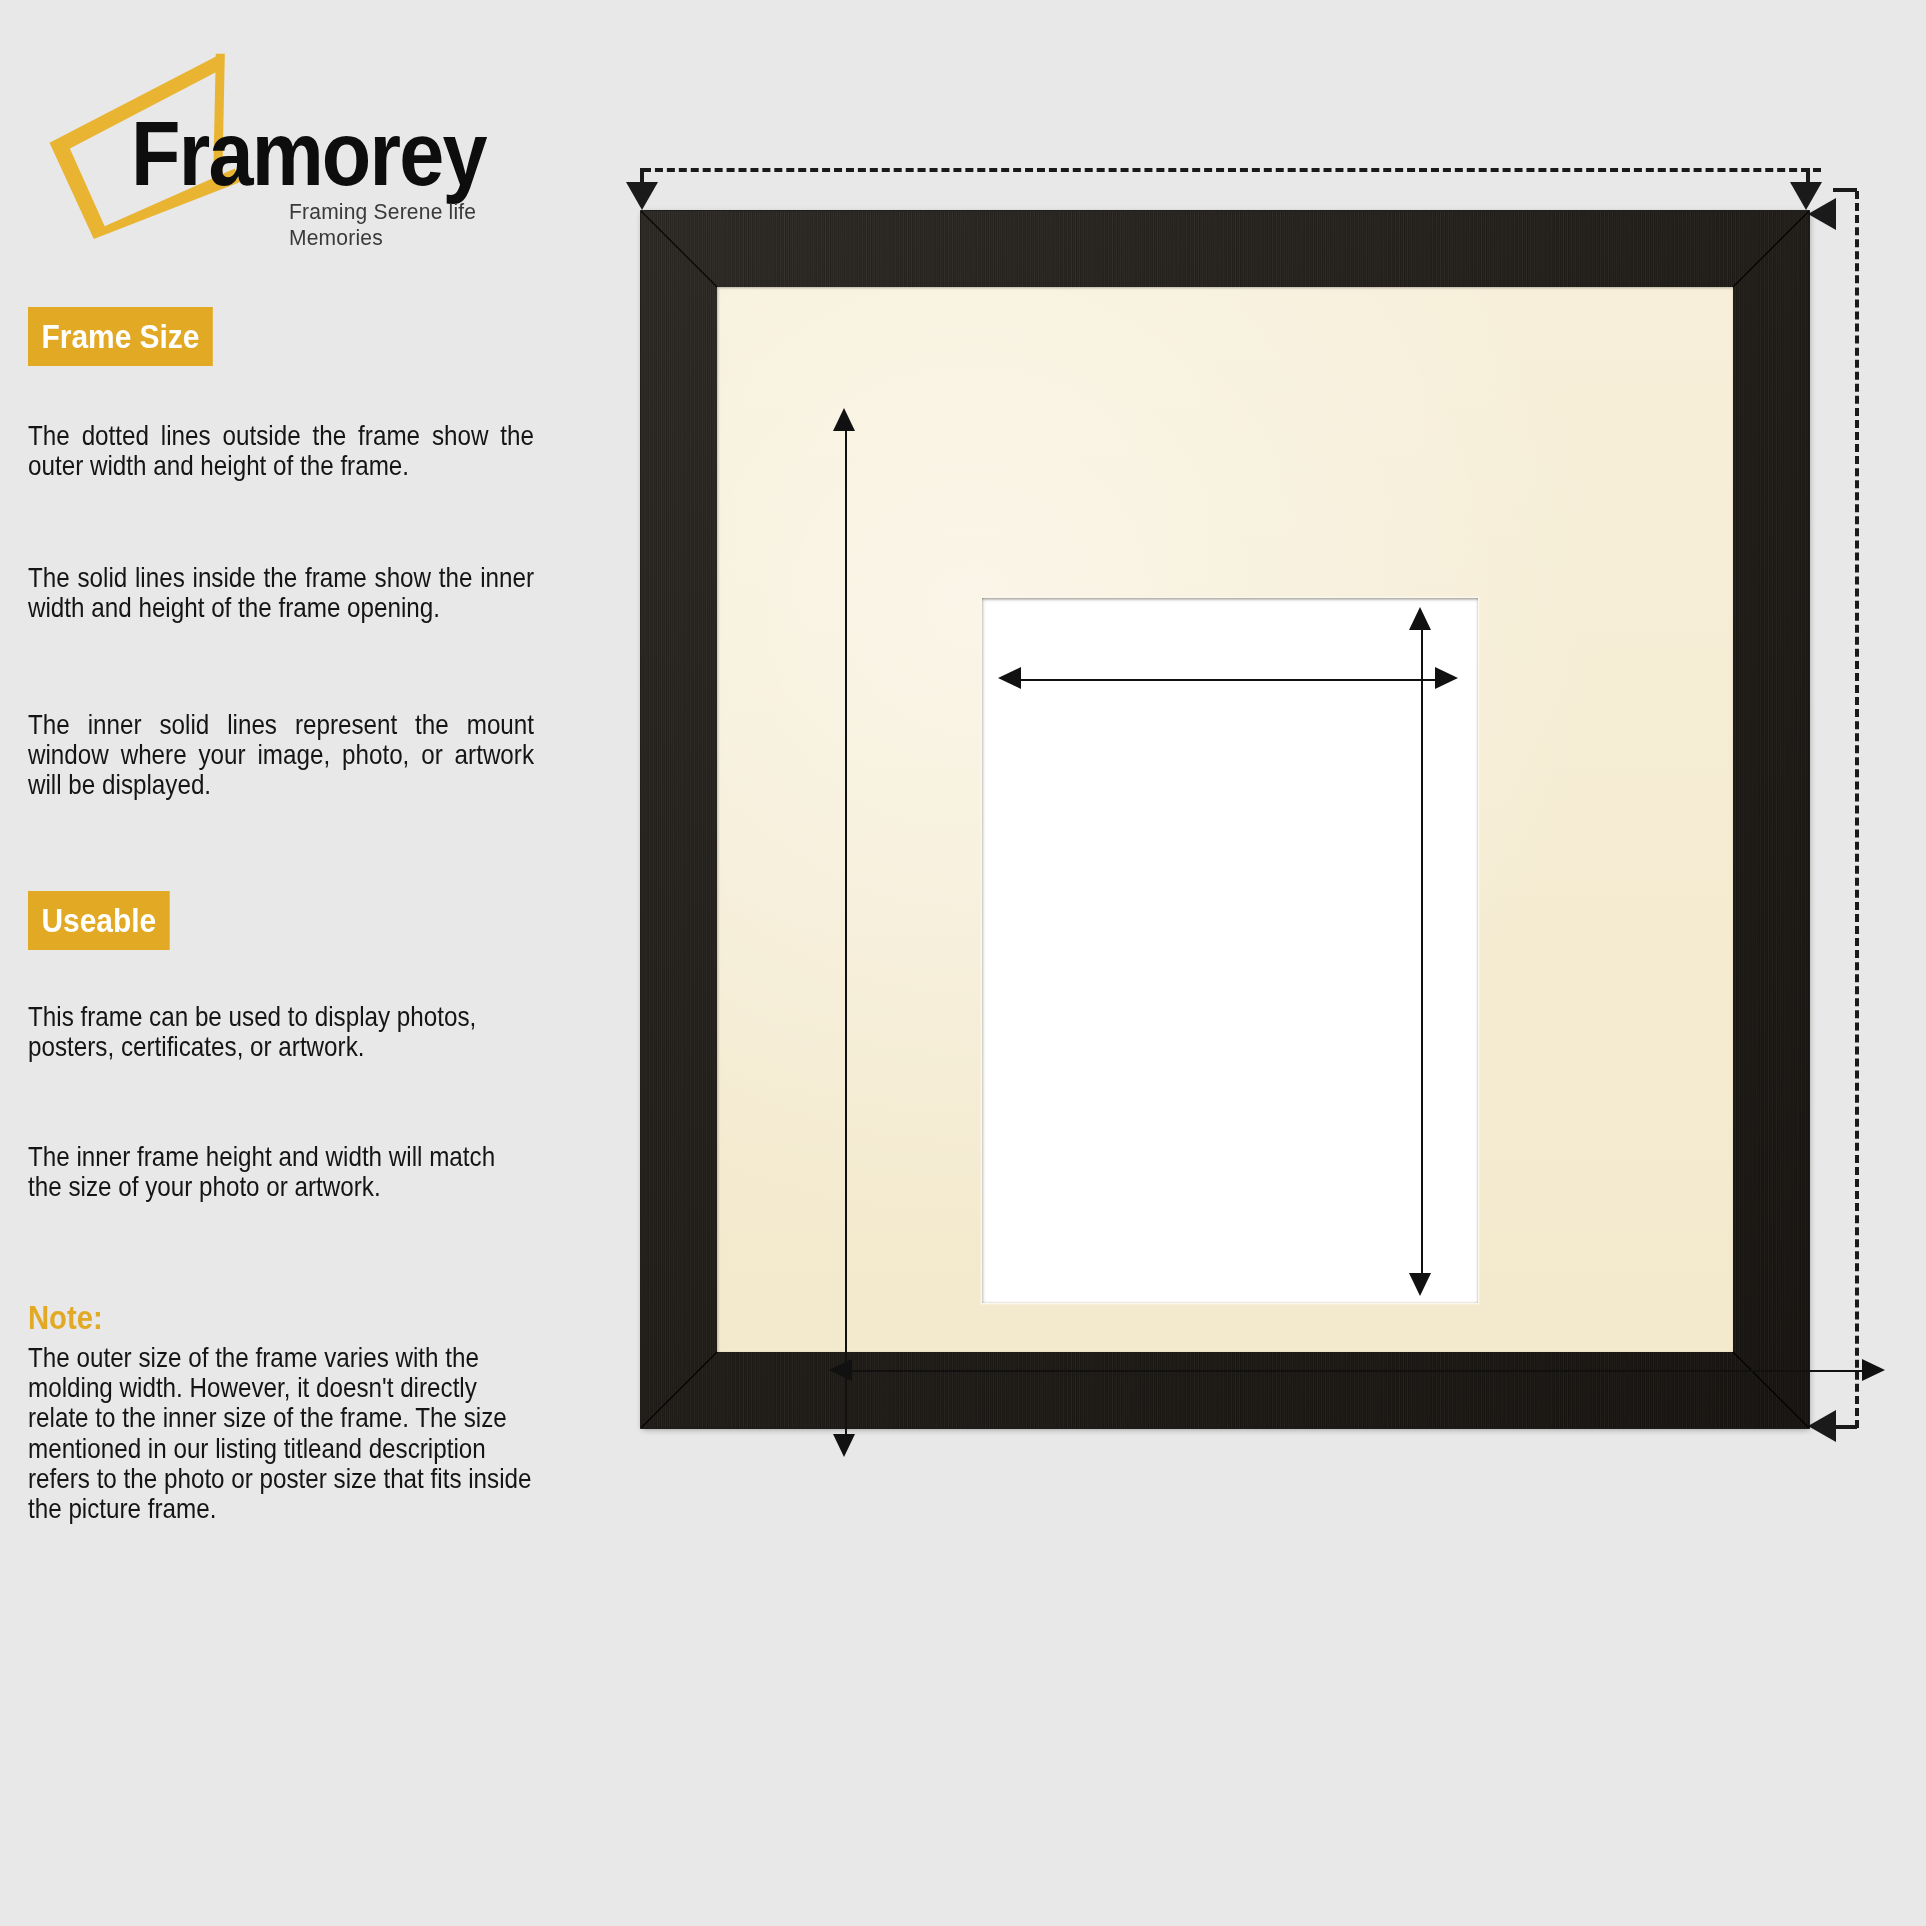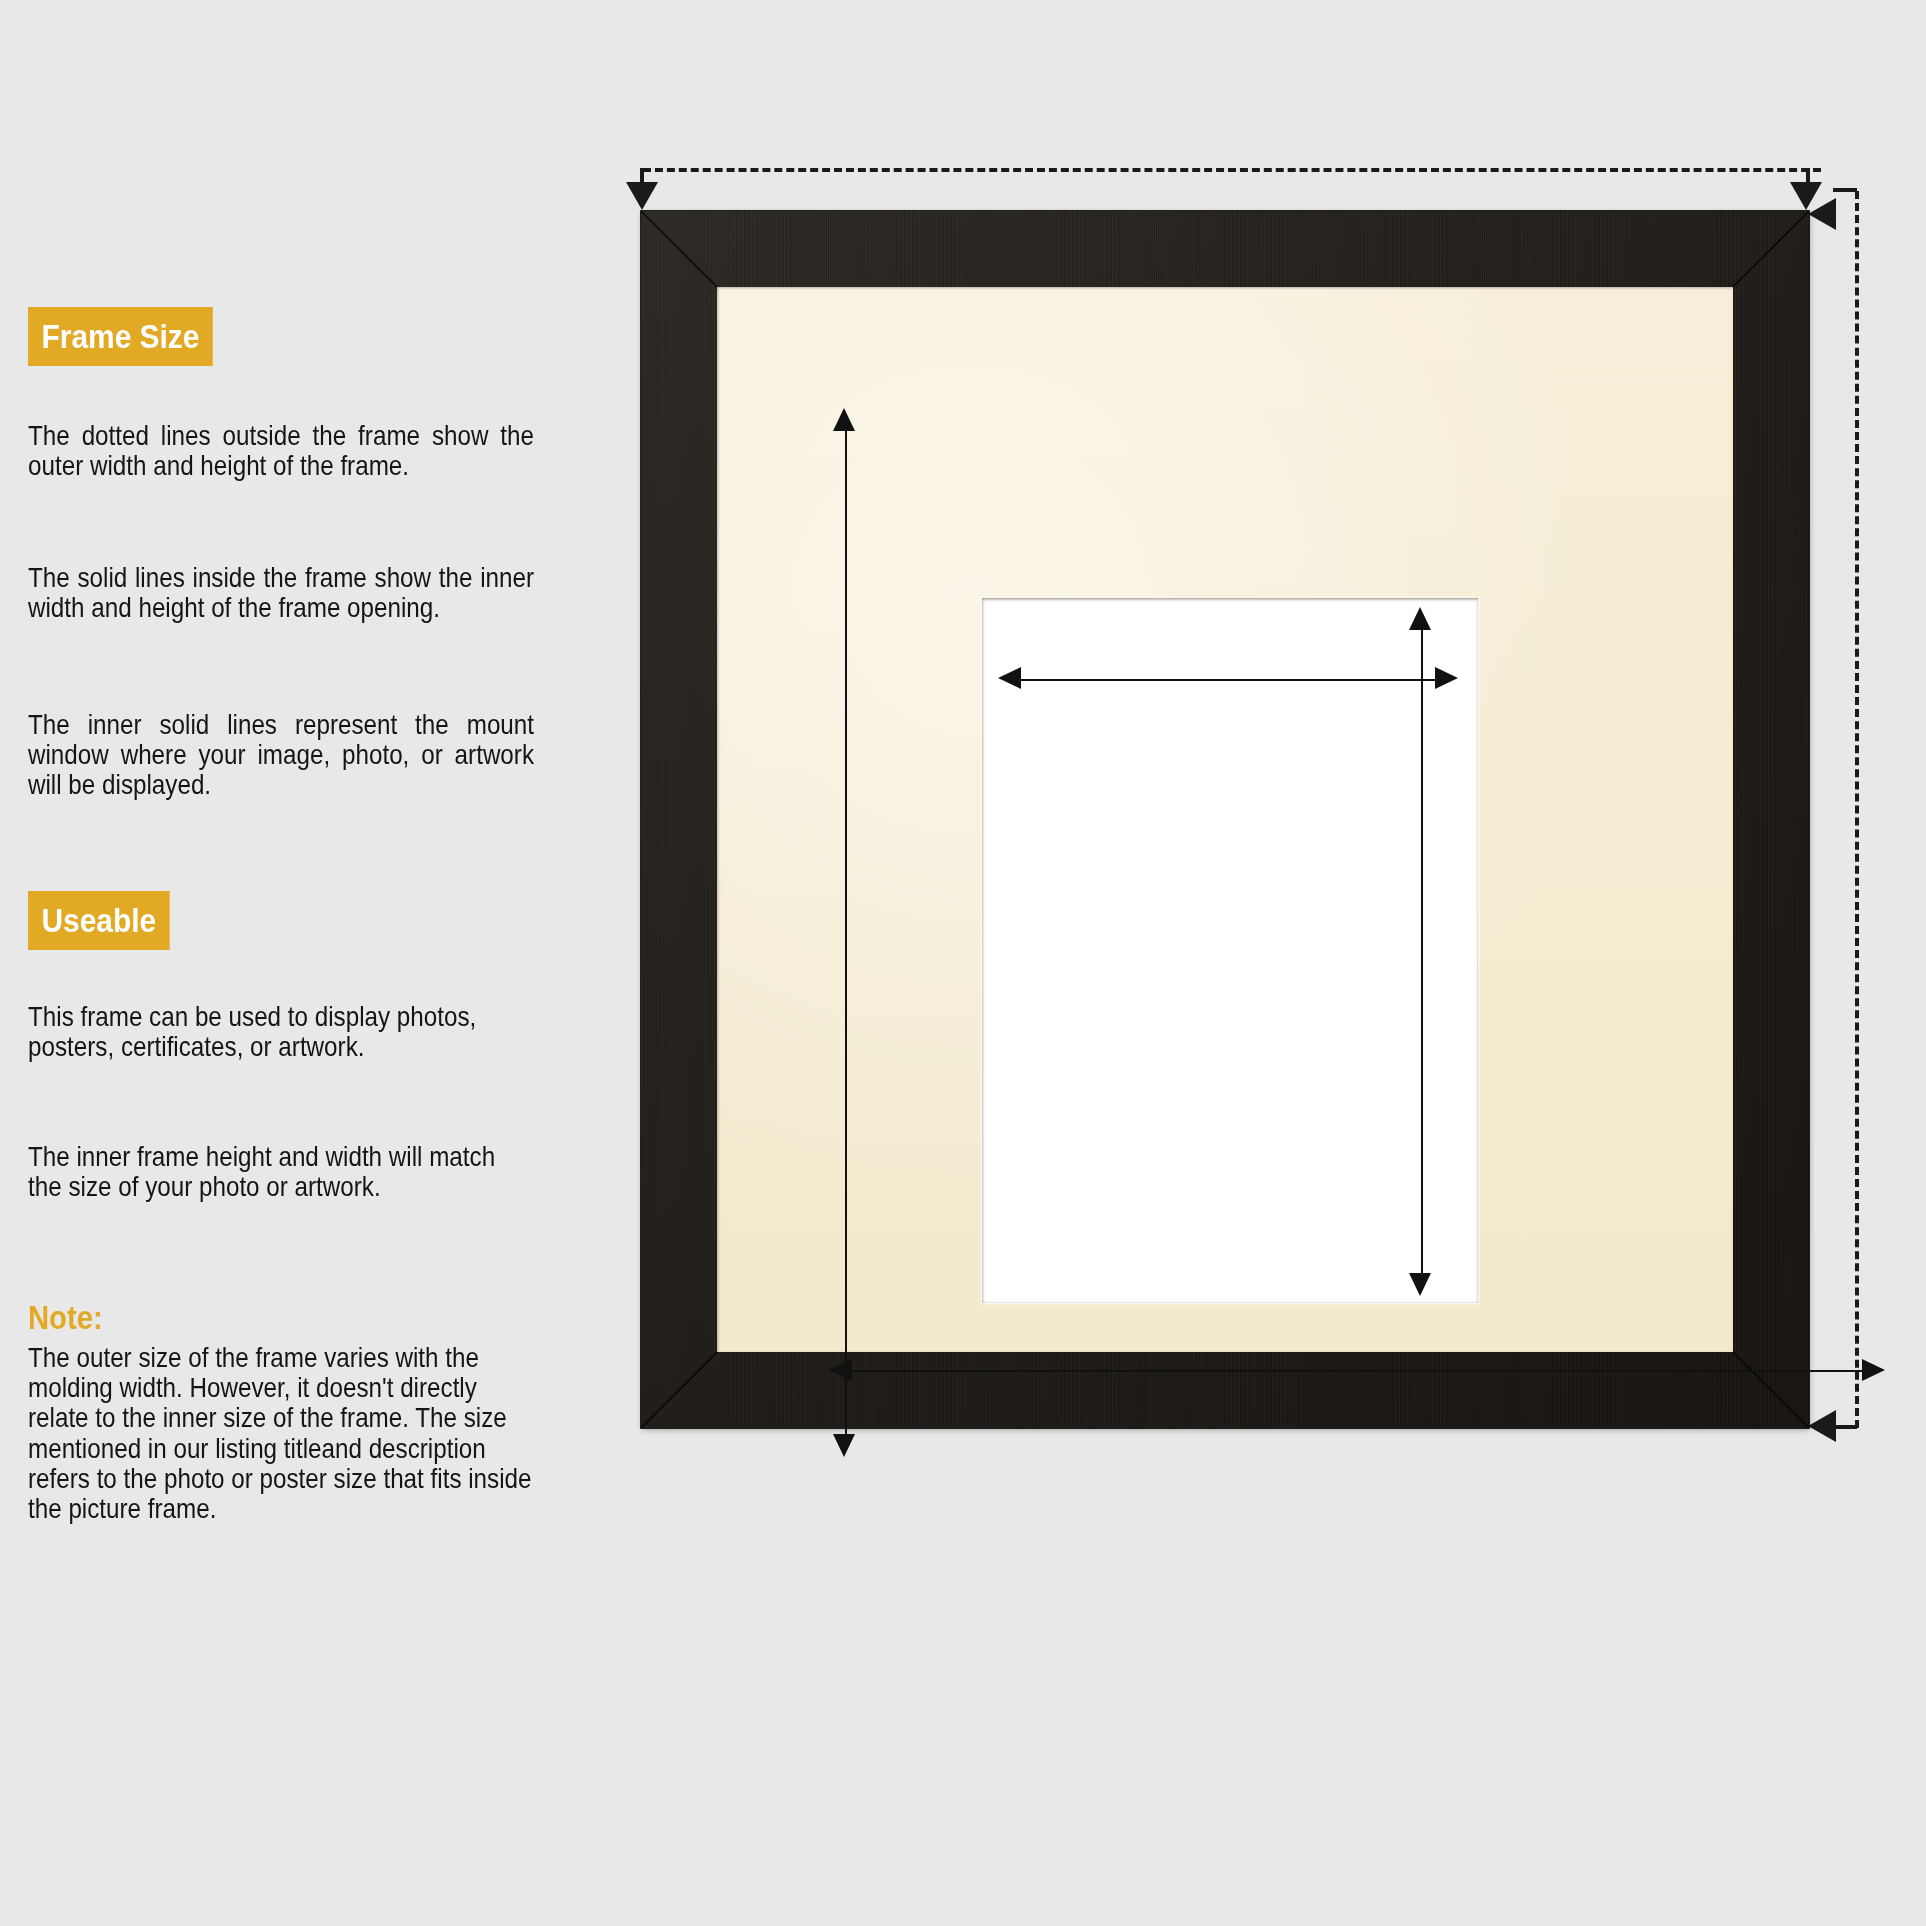--- a/index.html
+++ b/index.html
@@ -327,20 +327,28 @@
   .arr-inner-h .c2  { left: 718px; top: 380px; }
 
 </style>
 </head>
 <body>
 
 <div class="page">
 
   <div class="left-panel">
 
+    <div class="logo-wrap">
+      <svg class="logo-bracket" viewBox="0 0 1100 420">
+        <path d="M 10 205 L 390 8 L 395 40 L 55 218 L 132 390 L 420 262 L 432 292 L 108 418 Z" fill="#e8b431"></path>
+        <path d="M 378 8 L 398 8 L 392 300 L 372 300 Z" fill="#e8b431"></path>
+      </svg>
+      <div class="logo-word">Framorey</div>
+      <div class="logo-tagline">Framing Serene life Memories</div>
+    </div>
 
     <div class="badge badge-frame-size">Frame Size</div>
 
     <div class="para p1">The dotted lines outside  the  frame show the outer width and height of the frame.</div>
     <div class="para p2">The solid lines inside the frame show the inner  width  and  height of   the frame opening.</div>
     <div class="para p3">The inner  solid  lines  represent  the mount  window  where  your  image, photo,  or  artwork  will  be  displayed.</div>
 
     <div class="badge badge-useable">Useable</div>
 
     <div class="para p4">This frame can be used to display photos, posters, certificates, or artwork.</div>

